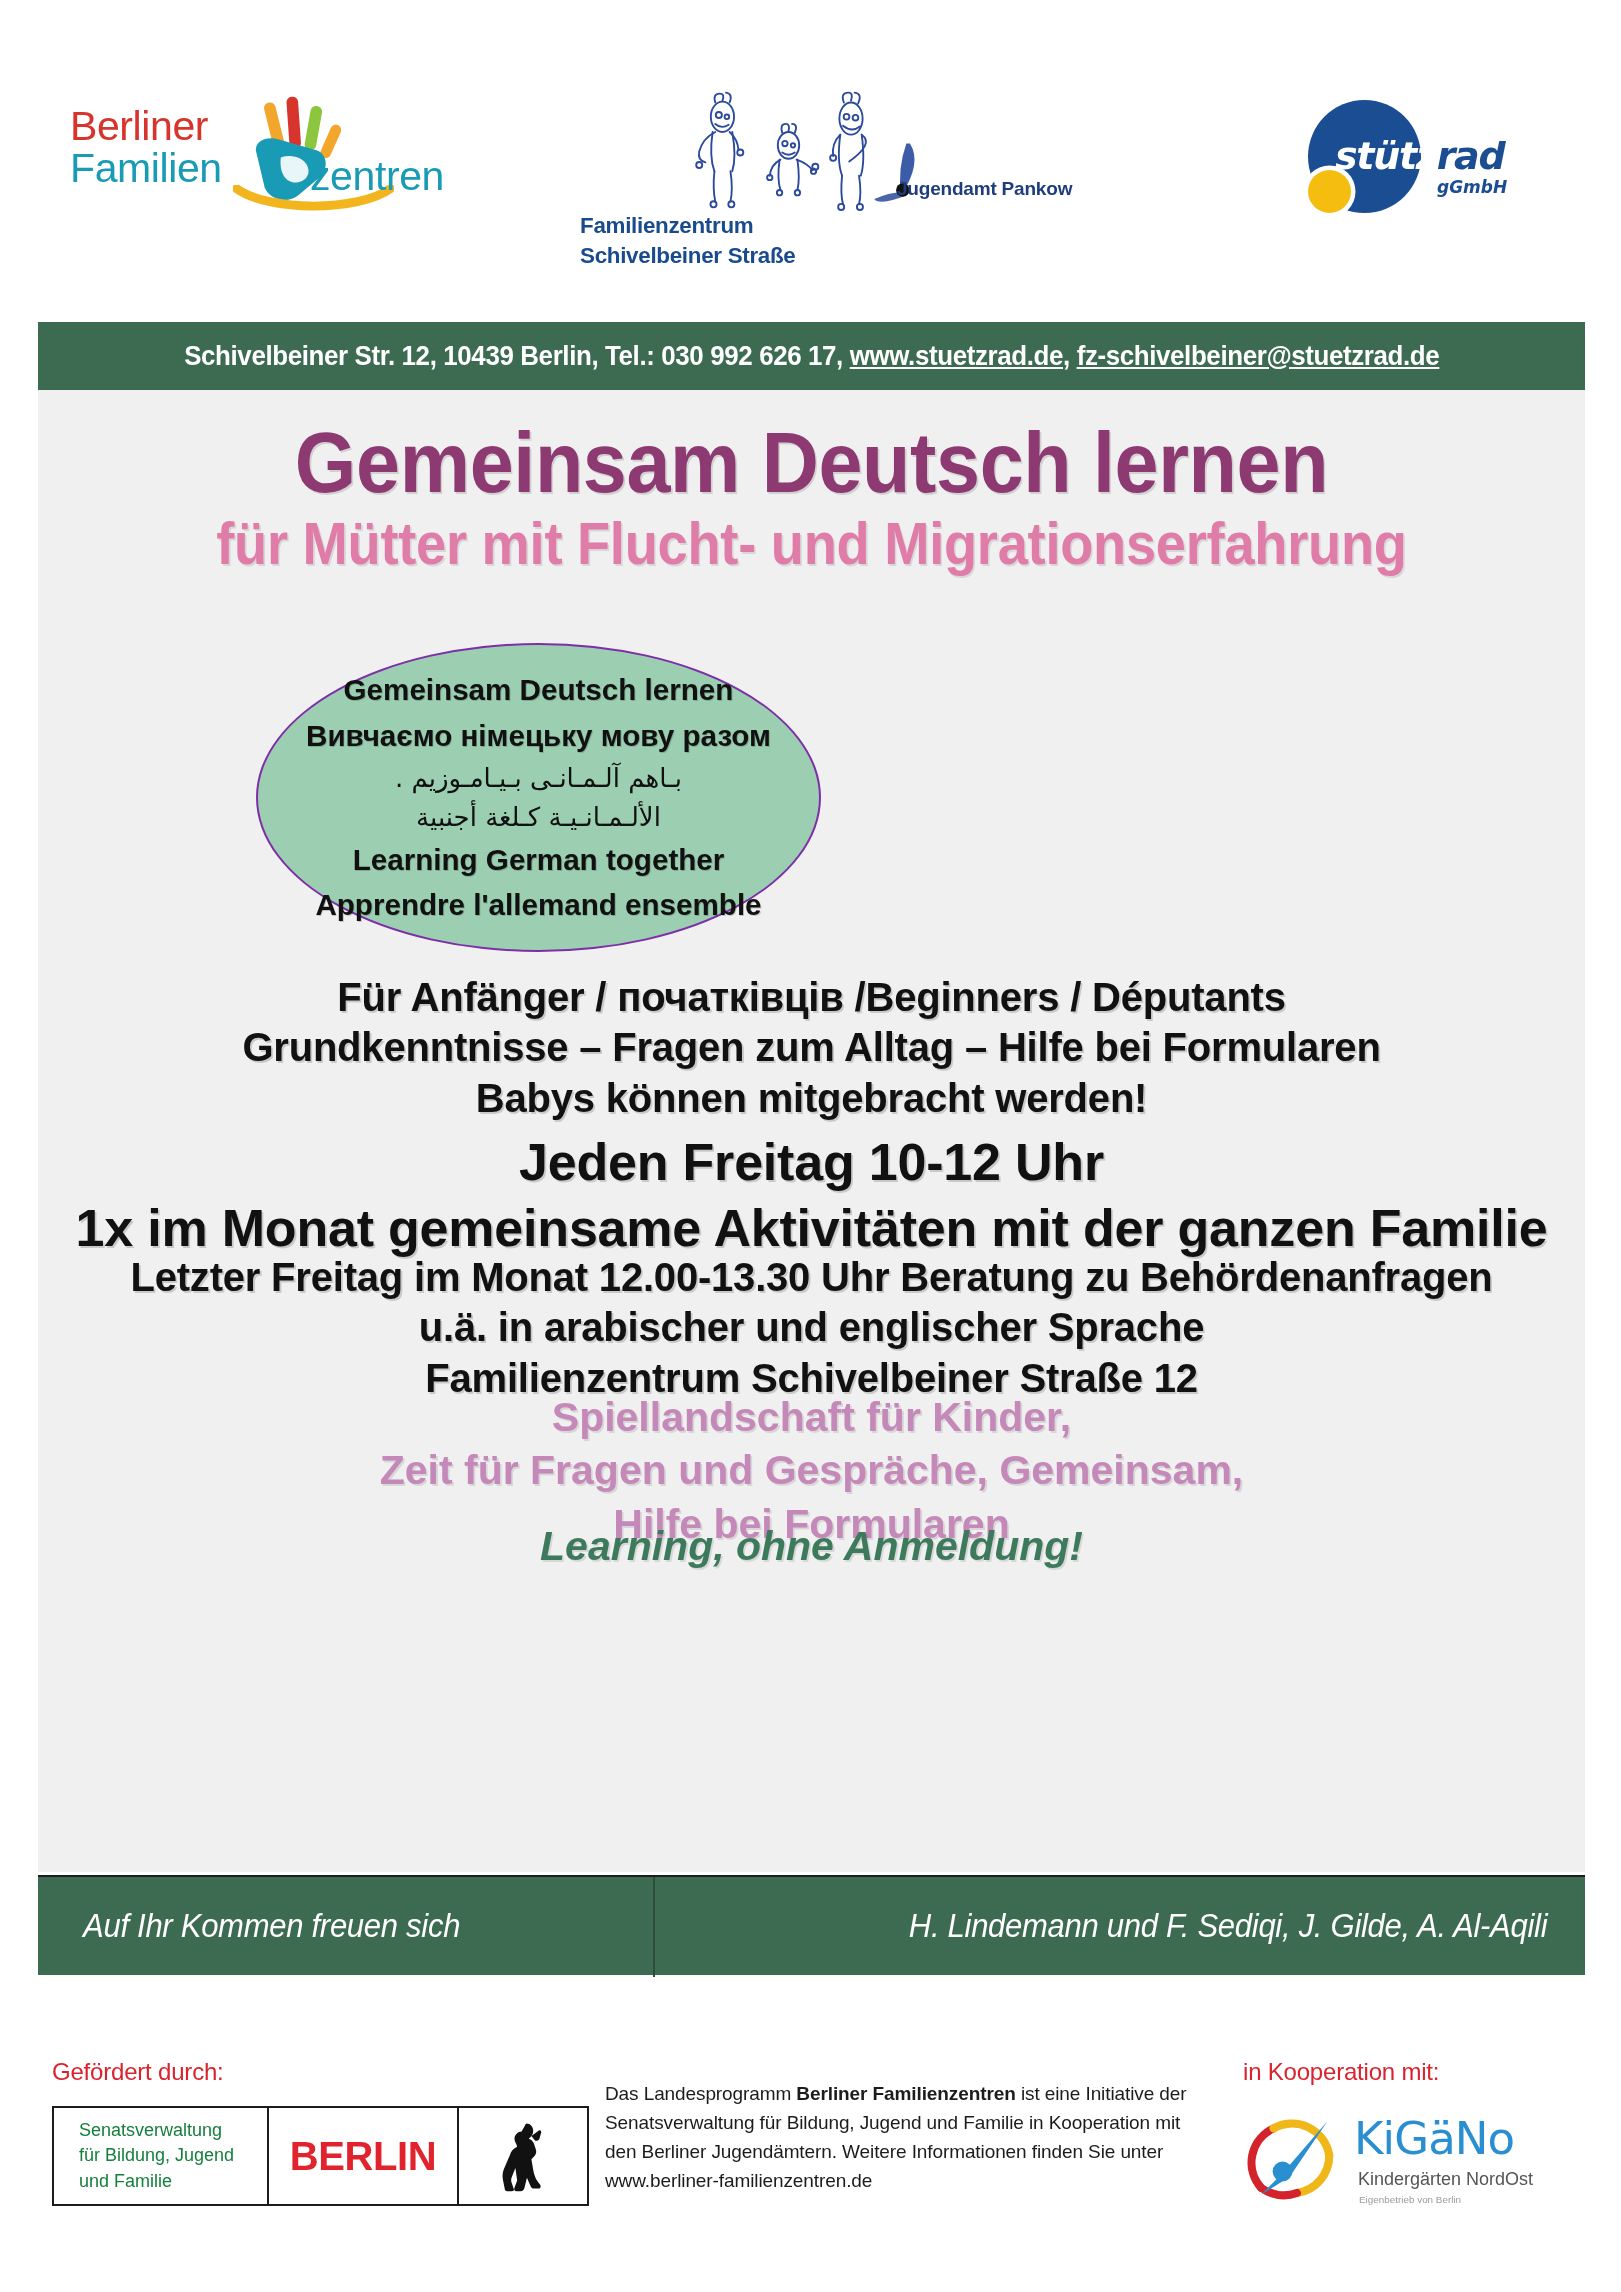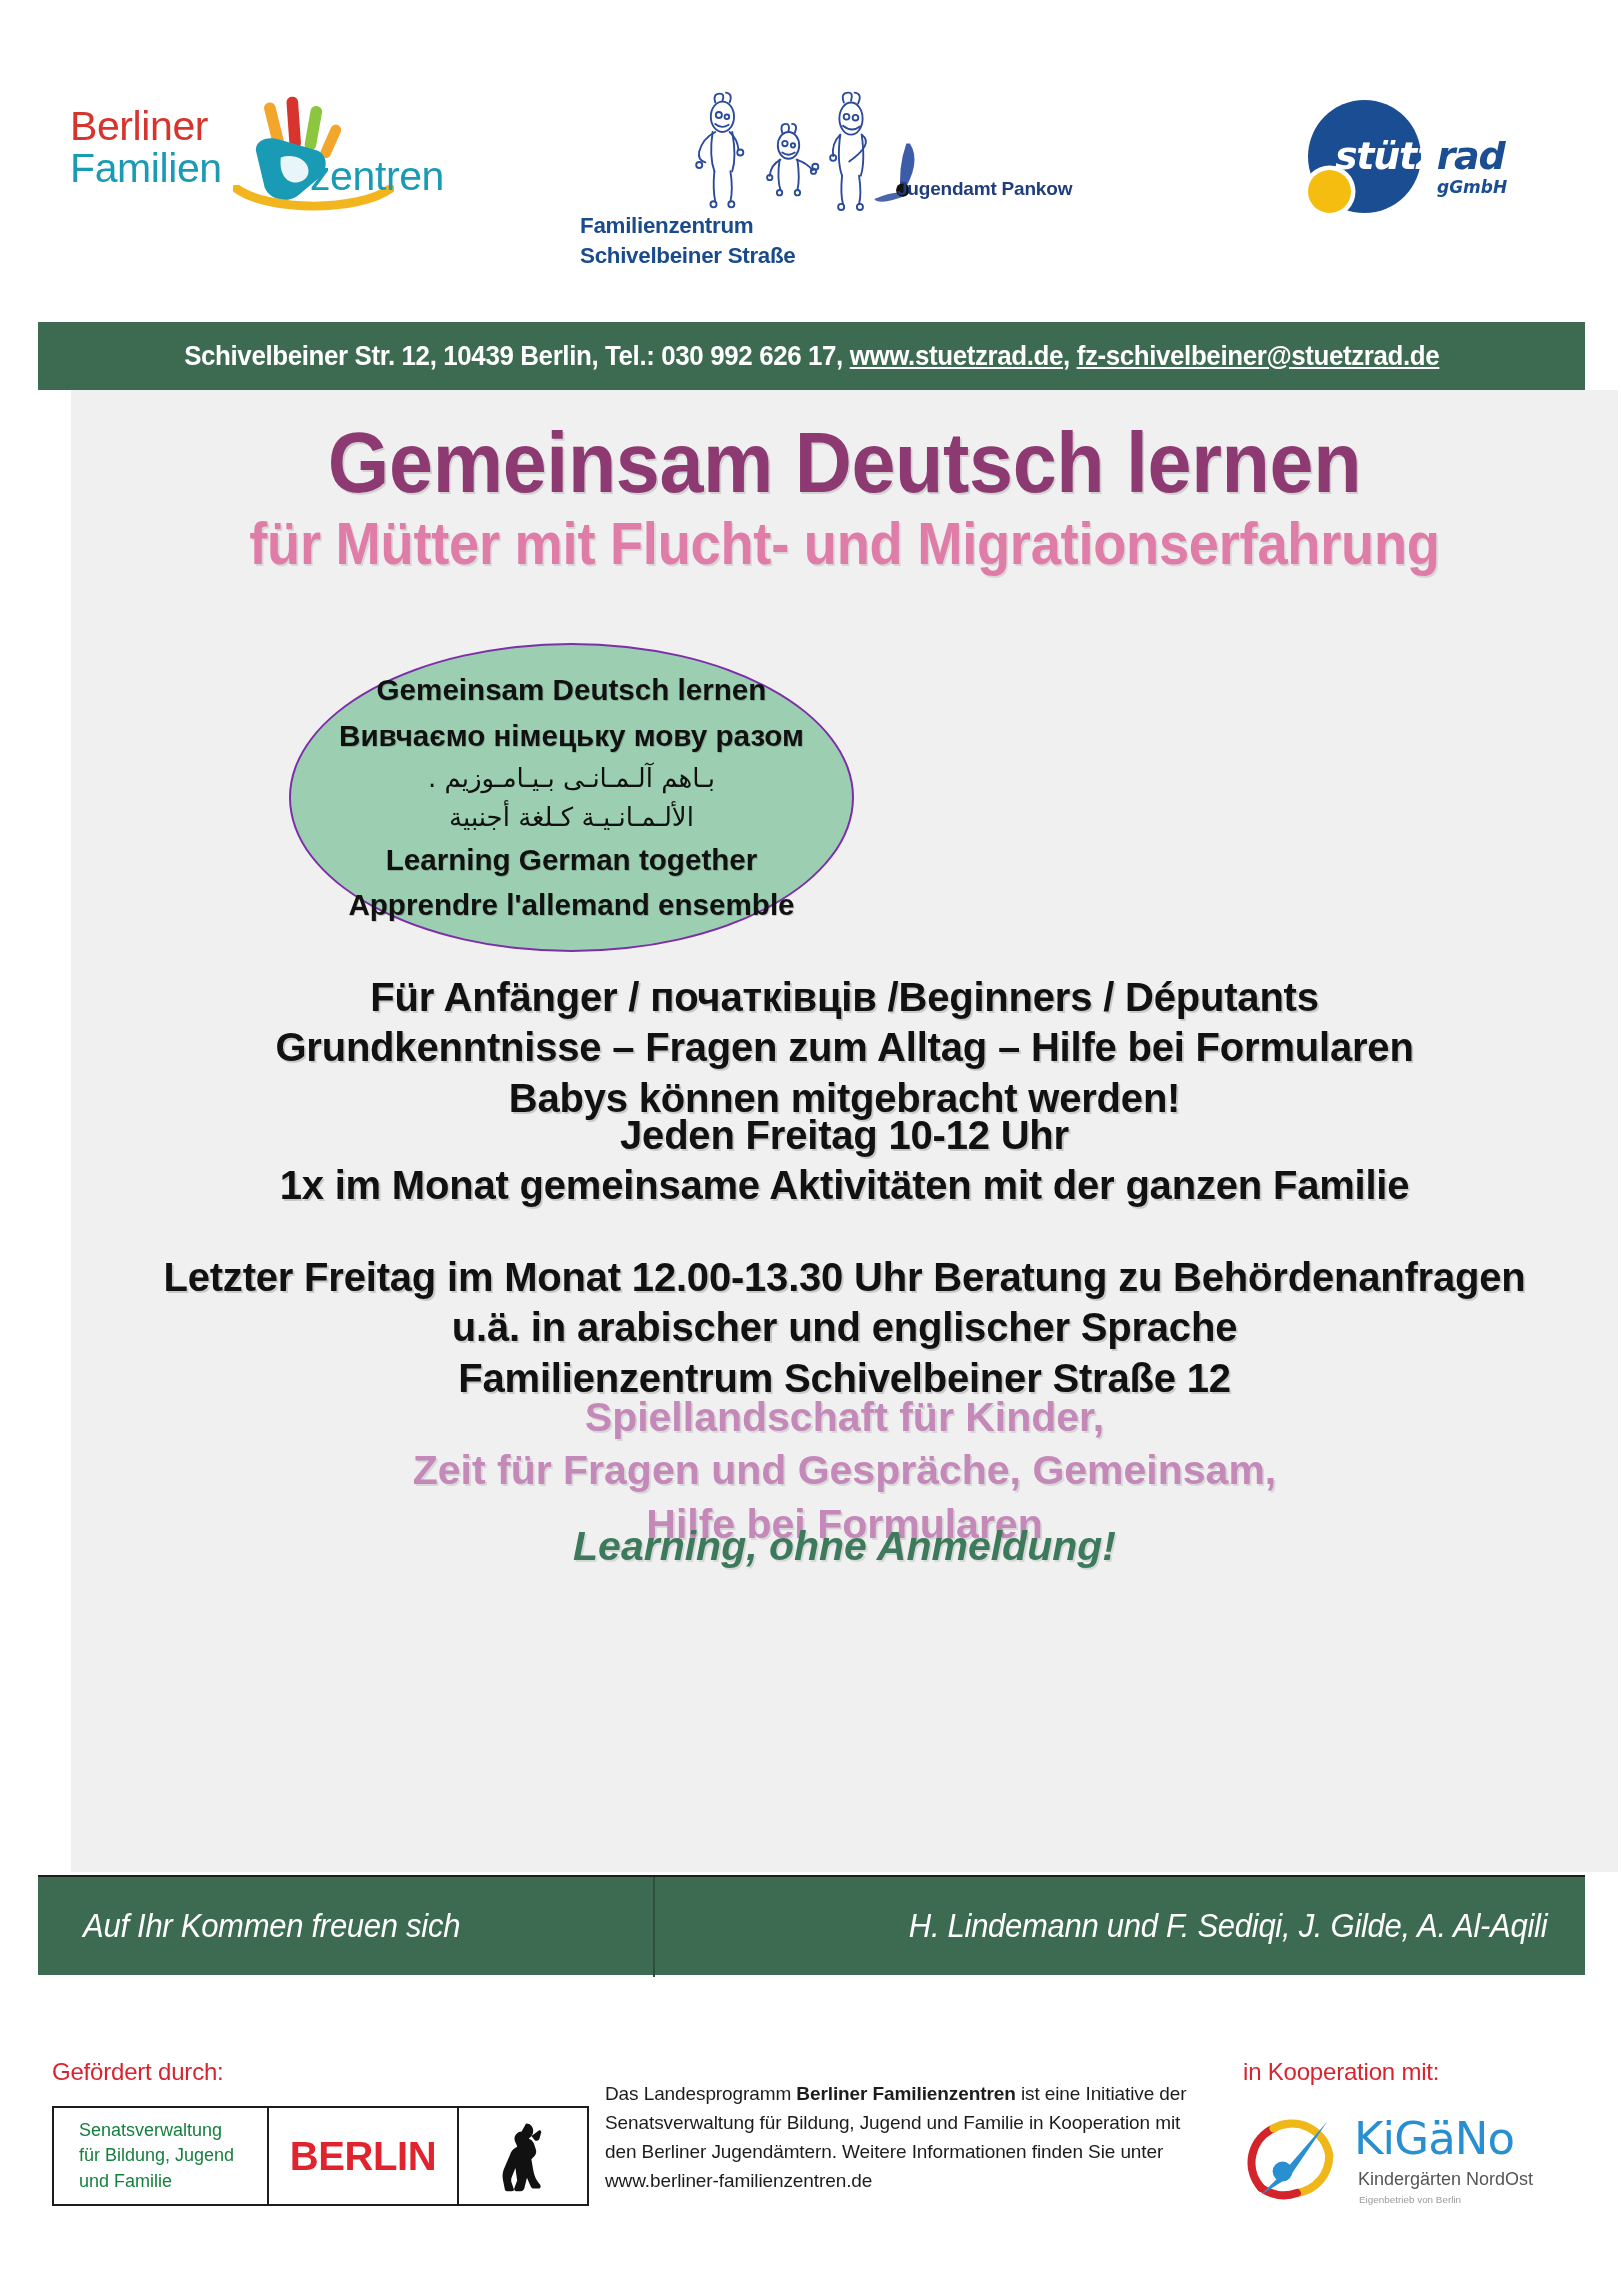--- a/index.html
+++ b/index.html
@@ -159,21 +159,20 @@
   .address-text .link { text-decoration: underline; }
 
   
   .body-panel {
     position: absolute;
     left: 38px;
     top: 390px;
     width: 1547px;
     height: 1482px;
     background: #f0f0f0;
-    margin-left: 33px;
   }
 
   
   .title-main {
     position: absolute;
     left: 0; top: 29px;
     width: 1547px;
     text-align: center;
     color: #8e3a72;
     font-family: "Liberation Sans Narrow", "Liberation Sans", sans-serif;
@@ -240,21 +239,21 @@
     left: 0;
     width: 1547px;
     text-align: center;
     color: #111111;
     font-family: "Liberation Sans Narrow", "Liberation Sans", sans-serif;
     font-weight: bold;
     letter-spacing: -0.2px;
     text-shadow: 1.8px 1.8px 0 rgba(0,0,0,0.16);
   }
   .info-a { top: 582px; font-size: 40px; line-height: 1.26; }
-  .info-b { top: 720px; font-size: 40px; line-height: 1.26; }
+  .info-b { top: 740px; font-size: 52px; line-height: 1.26; }
   .info-c { top: 862px; font-size: 40px; line-height: 1.26; }
 
   .pink-block {
     position: absolute;
     left: 0; top: 1001px;
     width: 1547px;
     text-align: center;
     color: #c489b8;
     font-family: "Liberation Sans Narrow", "Liberation Sans", sans-serif;
     font-size: 41px;

